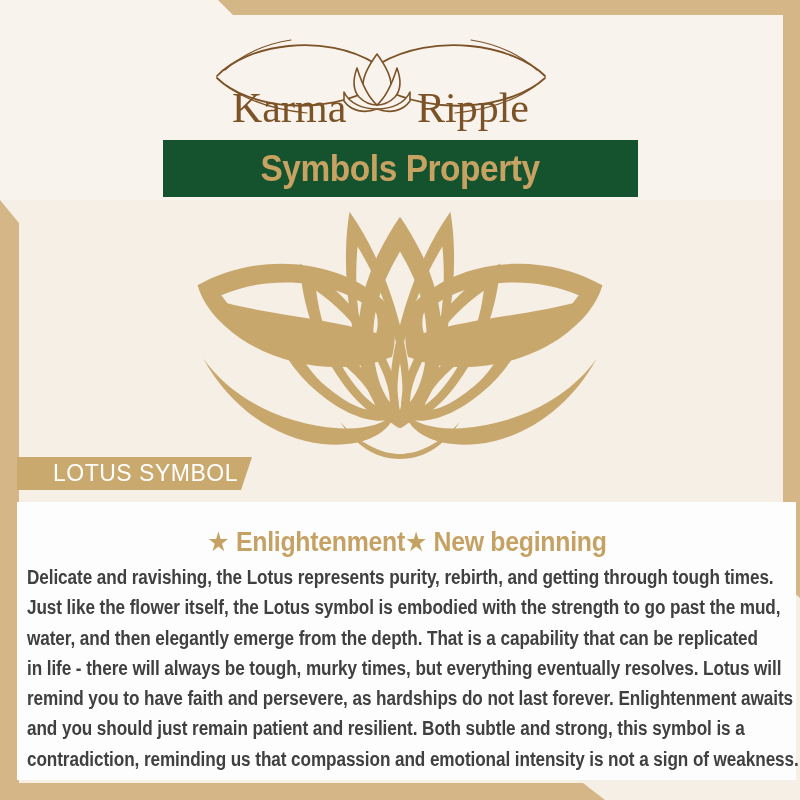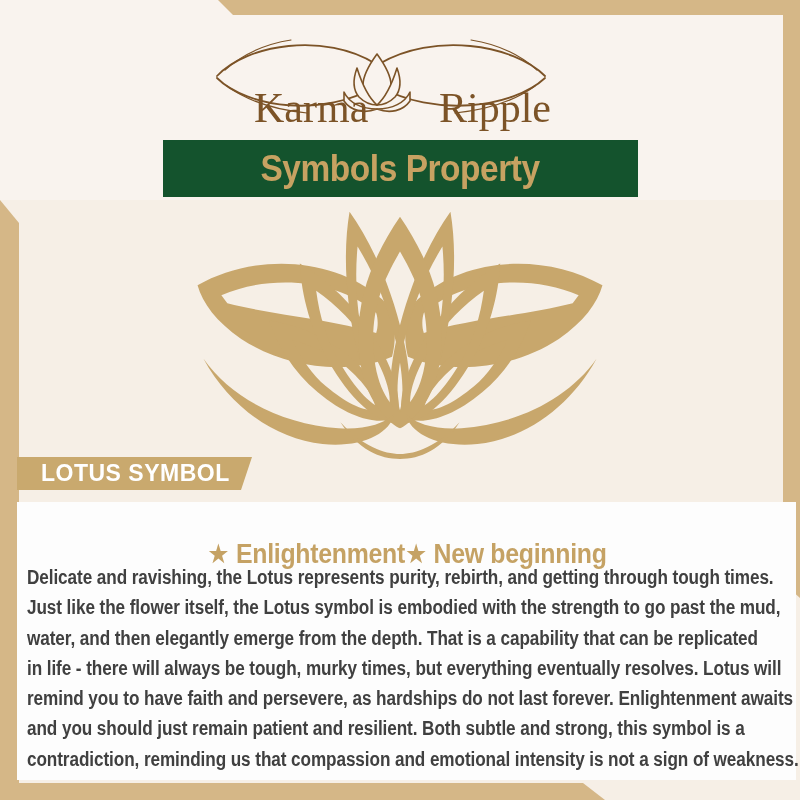--- a/index.html
+++ b/index.html
@@ -15,42 +15,42 @@
     clip-path:polygon(0 0,17px 0,17px 583px,0 568px);}
   .band-left{left:0;top:200px;width:19px;height:600px;
     clip-path:polygon(0 0,19px 23px,19px 600px,0 600px);}
   .band-bottom{left:0;top:783px;width:605px;height:17px;
     clip-path:polygon(0 0,583px 0,605px 17px,0 17px);}
 
   
   .logo{position:absolute;left:213px;top:30px;width:336px;height:88px;}
   .logo svg{position:absolute;left:0;top:0;}
   .logo-word{position:absolute;top:57px;font-family:"Liberation Serif","DejaVu Serif",serif;
-    font-size:42px;line-height:1;color:#7c5327;letter-spacing:0px;margin-left:22px;}
+    font-size:42px;line-height:1;color:#7c5327;letter-spacing:0px;}
   .logo-word.left{left:19px;}
   .logo-word.right{left:204px;font-family:Liberation Serif, serif;}
 
   
   .title-strip{position:absolute;left:163px;top:140px;width:475px;height:57px;
     background:#14532d;display:flex;align-items:center;justify-content:center;}
   .title-strip .txt{font-size:36px;font-weight:bold;color:#c7a262;
     display:inline-block;transform:scaleX(.93);transform-origin:center;letter-spacing:-.5px;}
 
   
   .hero{position:absolute;left:188px;top:198px;width:424px;height:262px;}
 
   
   .ribbon{position:absolute;left:17px;top:457px;width:235px;height:33px;background:#c9a96e;
     clip-path:polygon(0 0,235px 0,224px 33px,0 33px);
     display:flex;align-items:center;}
-  .ribbon .txt{color:#ffffff;font-size:23px;font-weight:700;letter-spacing:.5px;padding-left:24px;}
+  .ribbon .txt{color:#ffffff;font-size:23px;font-weight:400;letter-spacing:.5px;padding-left:36px;}
 
   
   .card{position:absolute;left:17px;top:502px;width:779px;height:278px;background:#fdfdfd;}
-  .headline{margin:16px;padding-top:20px;text-align:center;font-size:27px;font-weight:bold;color:#c5a264;}
+  .headline{margin:4px;padding-top:20px;text-align:center;font-size:27px;font-weight:bold;color:#c5a264;}
   .headline .txt{display:inline-block;transform:scaleX(.92);transform-origin:center;letter-spacing:-.3px;}
   .body{position:absolute;left:10px;top:60px;width:765px;color:#404040;}
   .body > div{white-space:nowrap;font-size:19.5px;font-weight:bold;line-height:30.3px;
     transform:scaleX(.88);transform-origin:left center;letter-spacing:-.1px;}
 </style>
 </head>
 <body>
 
 <div class="canvas">
   <div class="bg-low"></div>

